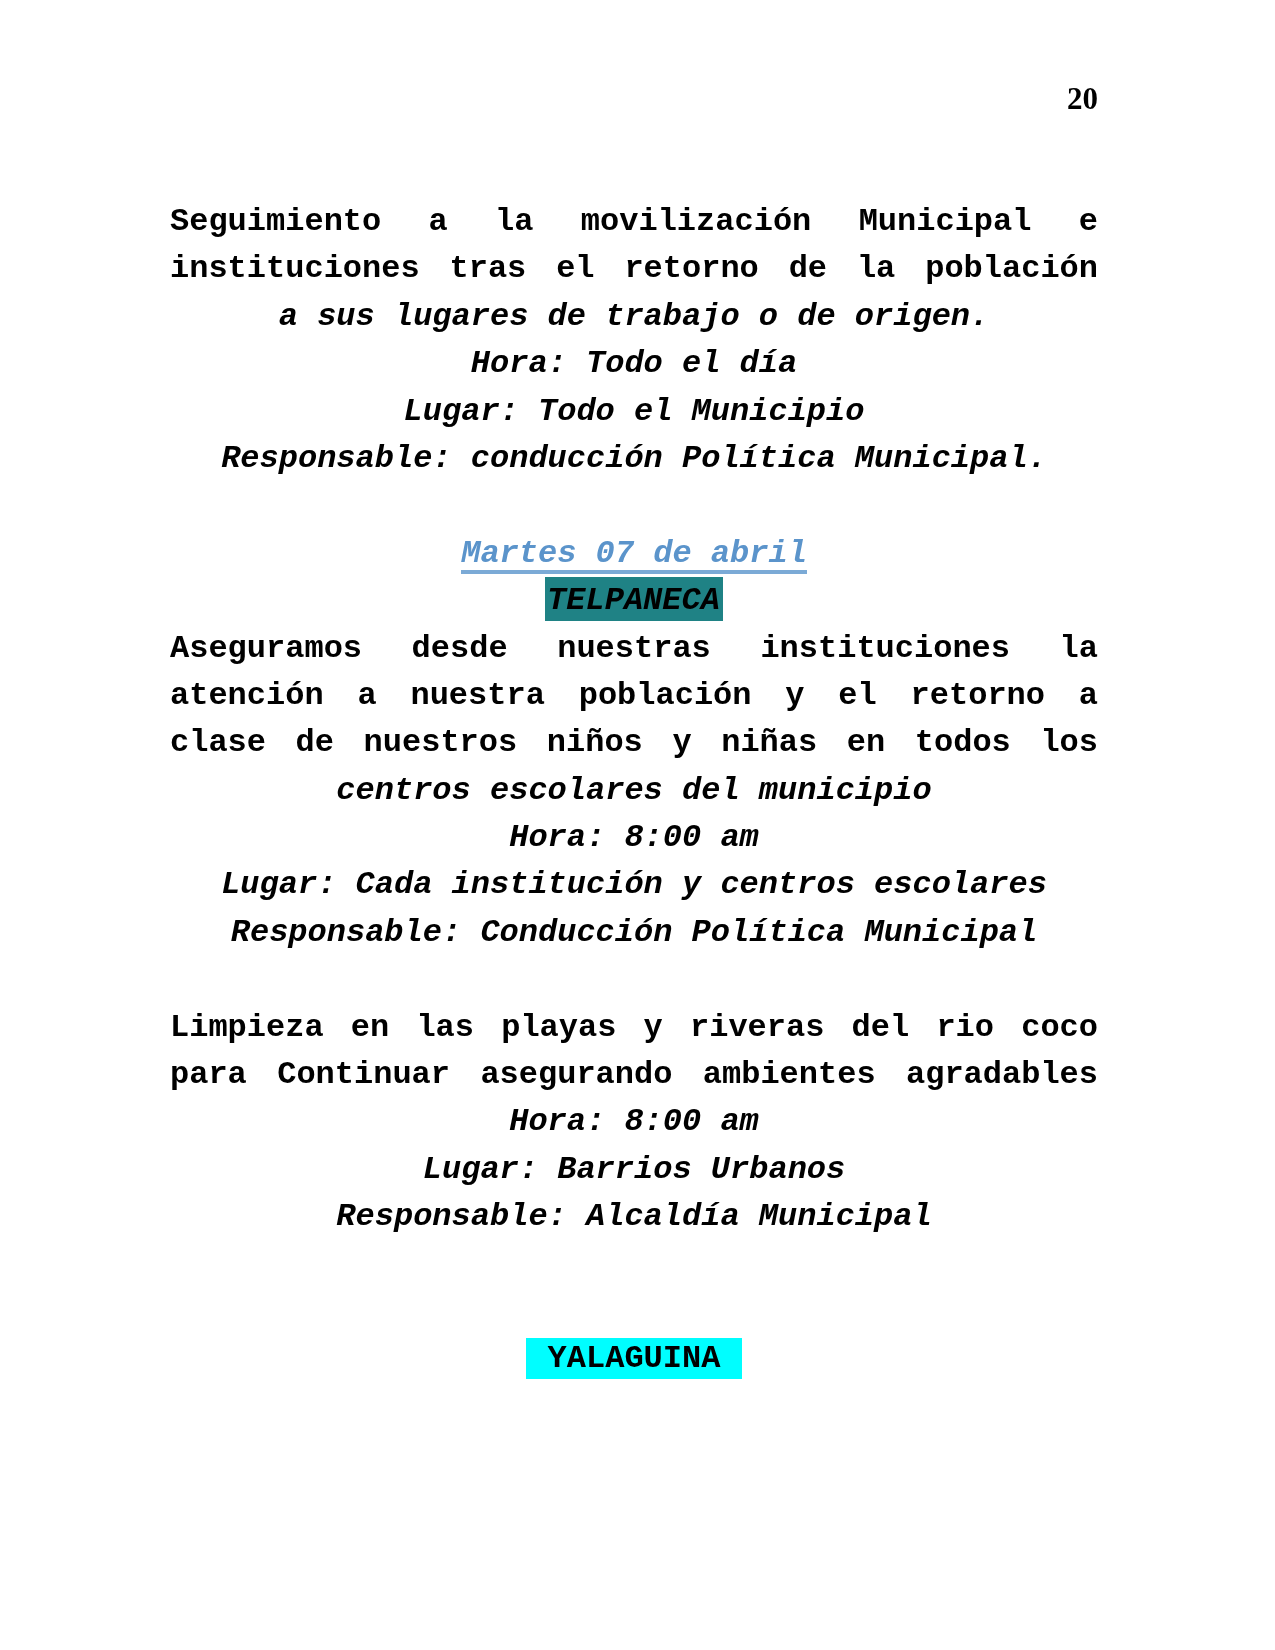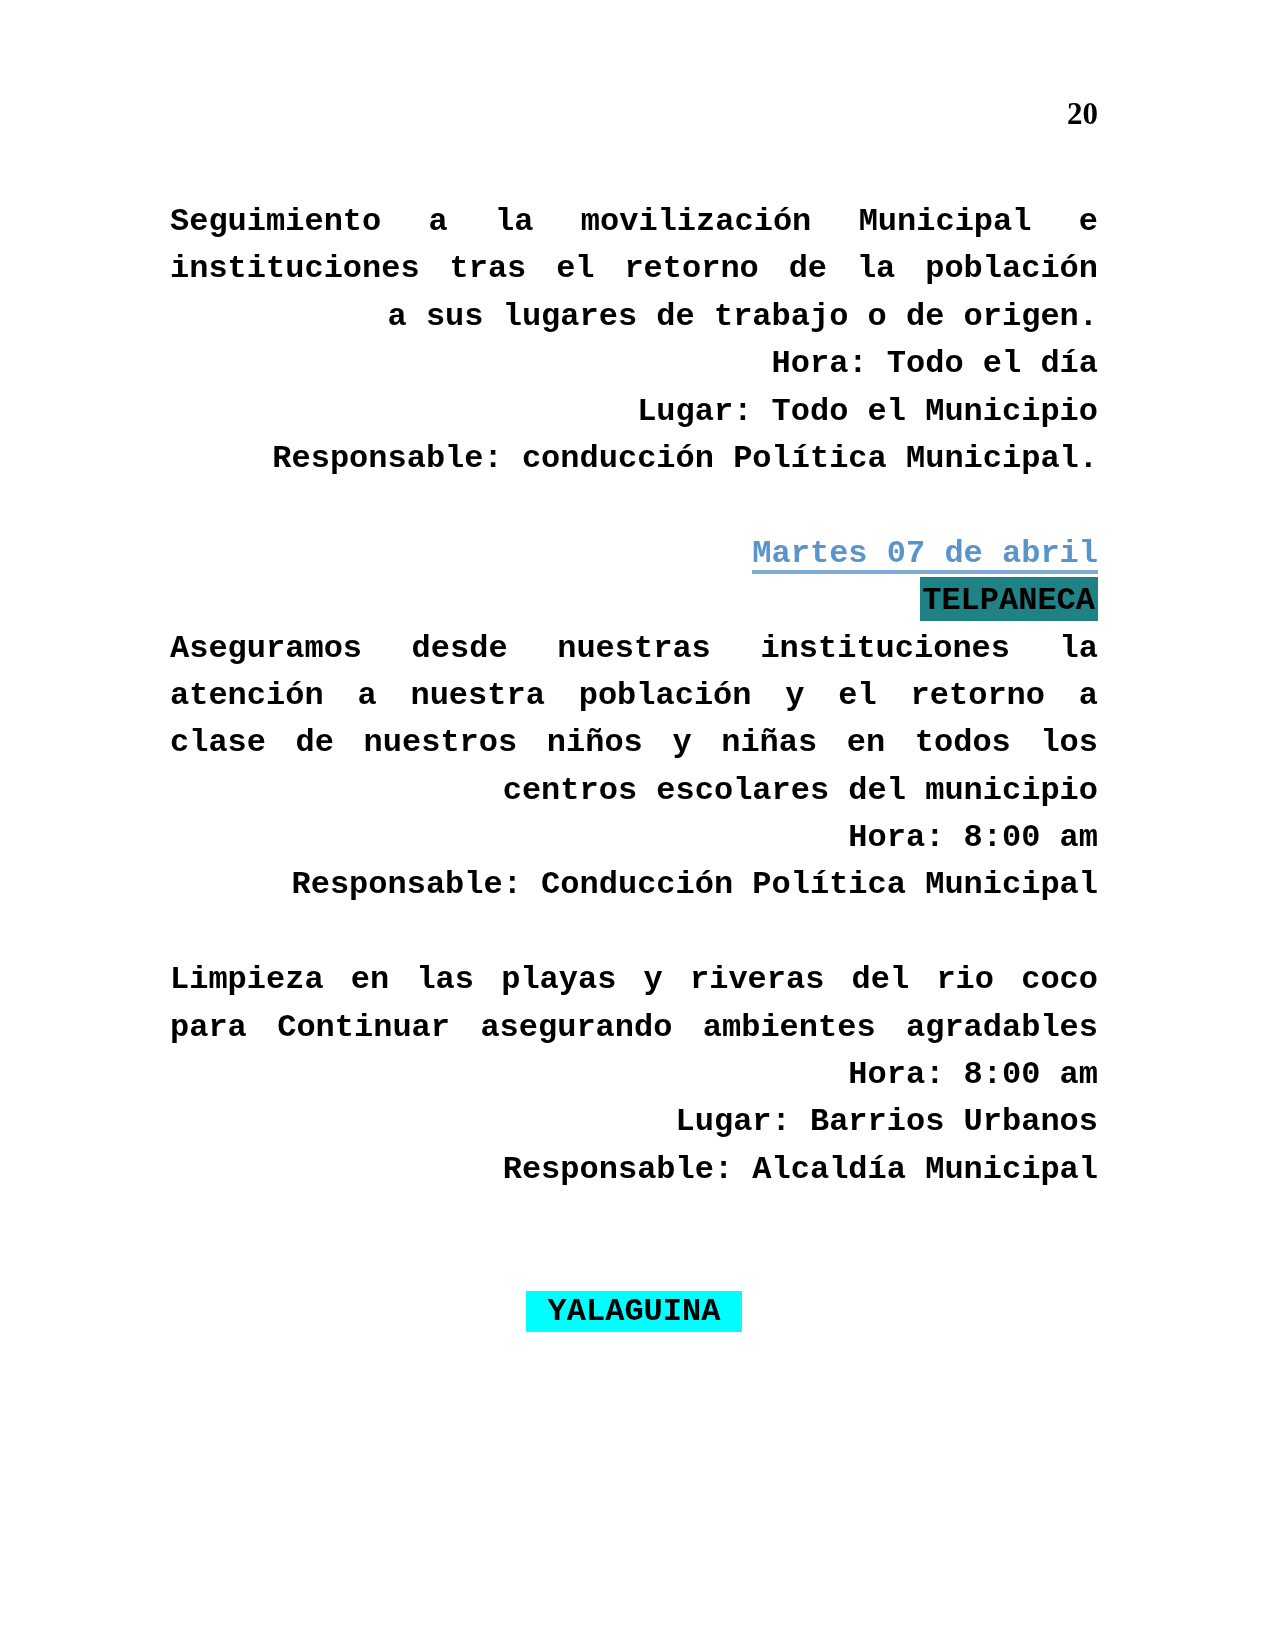--- a/index.html
+++ b/index.html
@@ -12,21 +12,21 @@
     width: 1275px;
     height: 1650px;
     background: var(--page-bg, #ffffff);
     overflow: hidden;
     font-family: "Liberation Mono", "DejaVu Sans Mono", monospace;
     font-weight: bold;
     color: var(--text, #000000);
   }
   .pagenum {
     position: absolute;
-    top: 98px;
+    top: 83px;
     right: 177px;
     font-family: "Liberation Serif", "DejaVu Serif", serif;
     font-weight: bold;
     font-size: 31px;
     line-height: 1;
     color: var(--text, #000000);
   }
   .content {
     position: absolute;
     left: 170px;
@@ -37,21 +37,21 @@
   }
   .line {
     height: 47.4px;
     overflow: hidden;
   }
   
   .jline {
     text-align: justify;
     text-align-last: justify;
   }
-  .lline { text-align: right; }
+  .lline { text-align: center; font-style: italic; }
   .cline { text-align: center; }
   .spacer { height: 47.4px; }
   .heading-date {
     display: inline-block;
     line-height: 1.05;
     color: var(--heading-blue, #5b94cb);
     border-bottom: 4px solid var(--heading-underline, #7baad6);
   }
   .hl-teal {
     background: var(--teal-highlight, #1f8285);
@@ -82,20 +82,21 @@
 
     <div class="line lline"><span class="heading-date">Martes 07 de abril</span></div>
 
     <div class="line lline"><span class="hl-teal">TELPANECA</span></div>
 
     <div class="line jline">Aseguramos desde nuestras instituciones la</div>
     <div class="line jline">atención a nuestra población y el retorno a</div>
     <div class="line jline">clase de nuestros niños y niñas en todos los</div>
     <div class="line lline">centros escolares del municipio</div>
     <div class="line lline">Hora: 8:00 am</div>
+    <div class="line lline">Lugar: Cada institución y centros escolares</div>
     <div class="line lline">Responsable: Conducción Política Municipal</div>
 
     <div class="spacer"></div>
 
     <div class="line jline">Limpieza en las playas y riveras del rio coco</div>
     <div class="line jline">para Continuar asegurando ambientes agradables</div>
     <div class="line lline">Hora: 8:00 am</div>
     <div class="line lline">Lugar: Barrios Urbanos</div>
     <div class="line lline">Responsable: Alcaldía Municipal</div>
 

